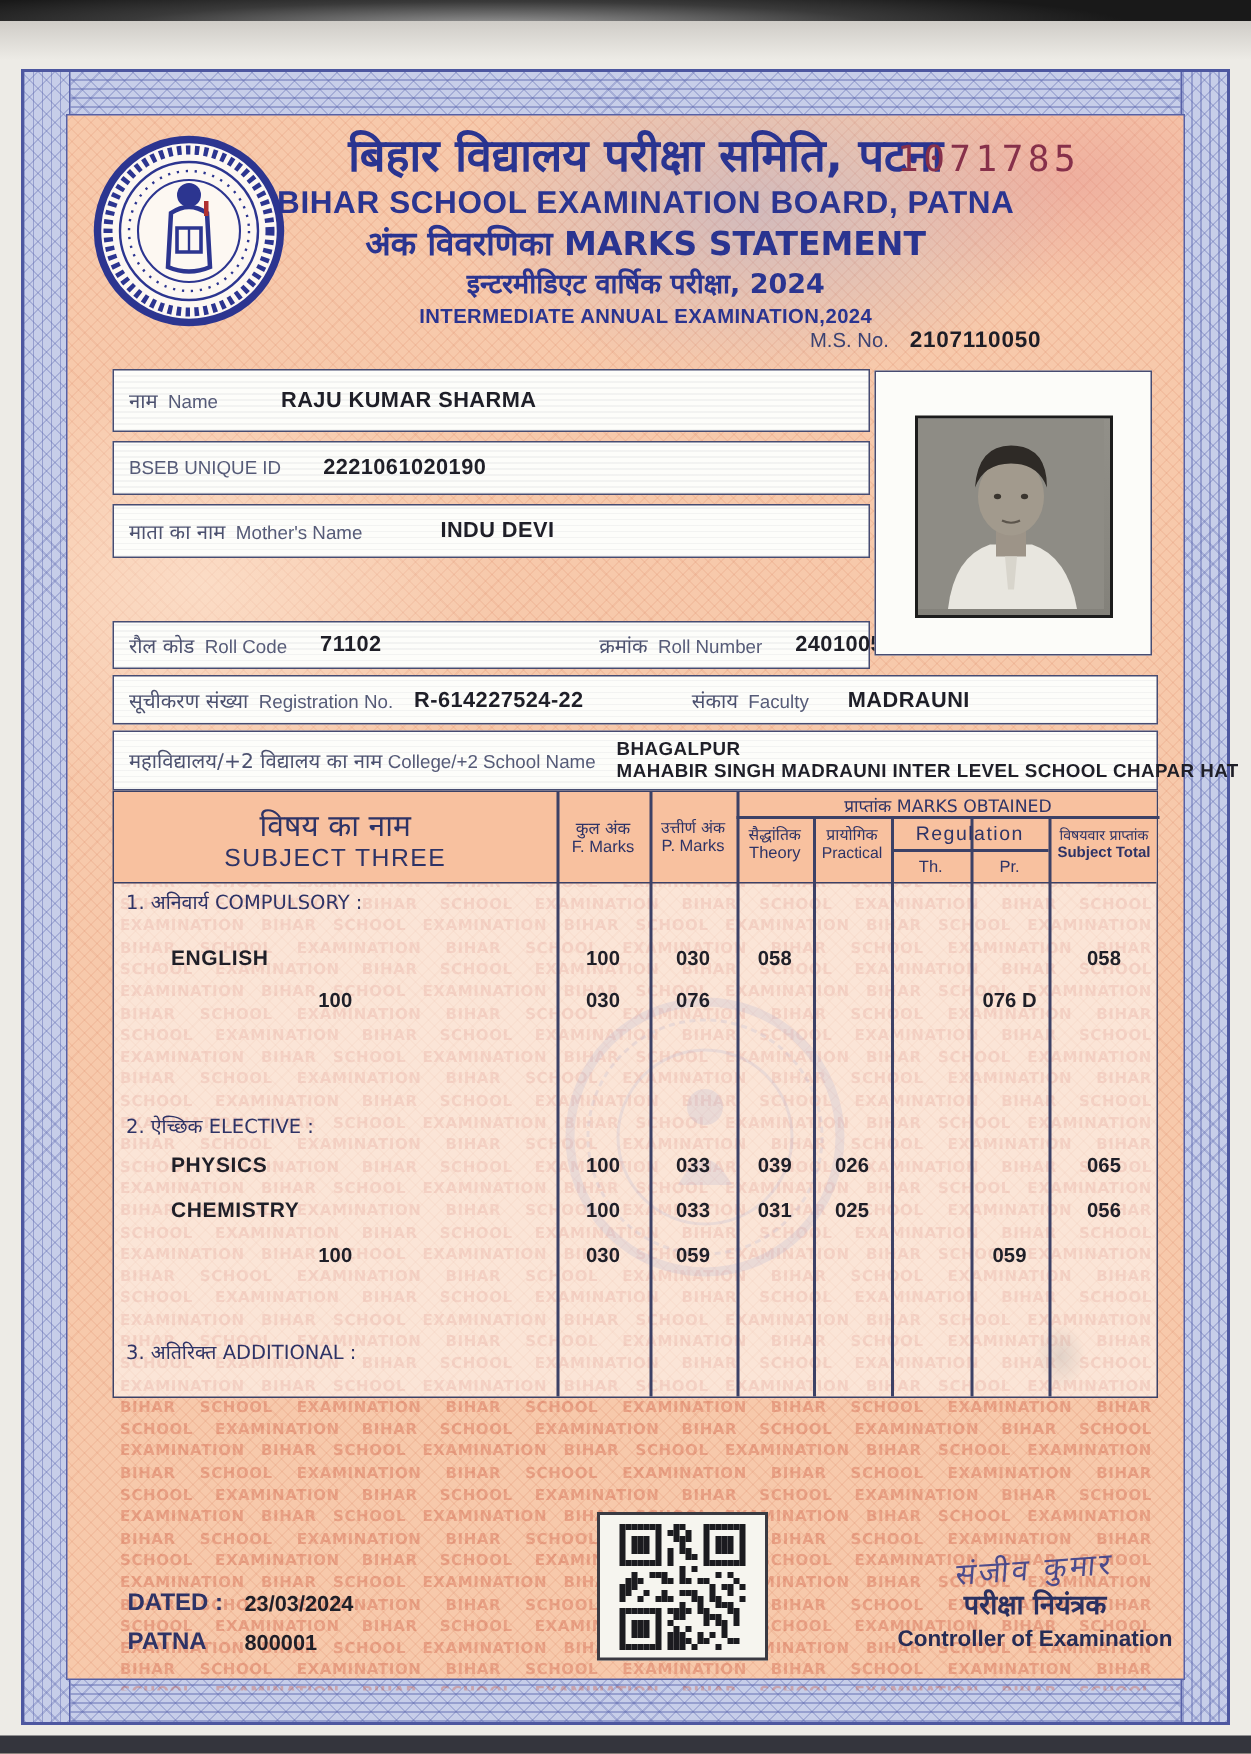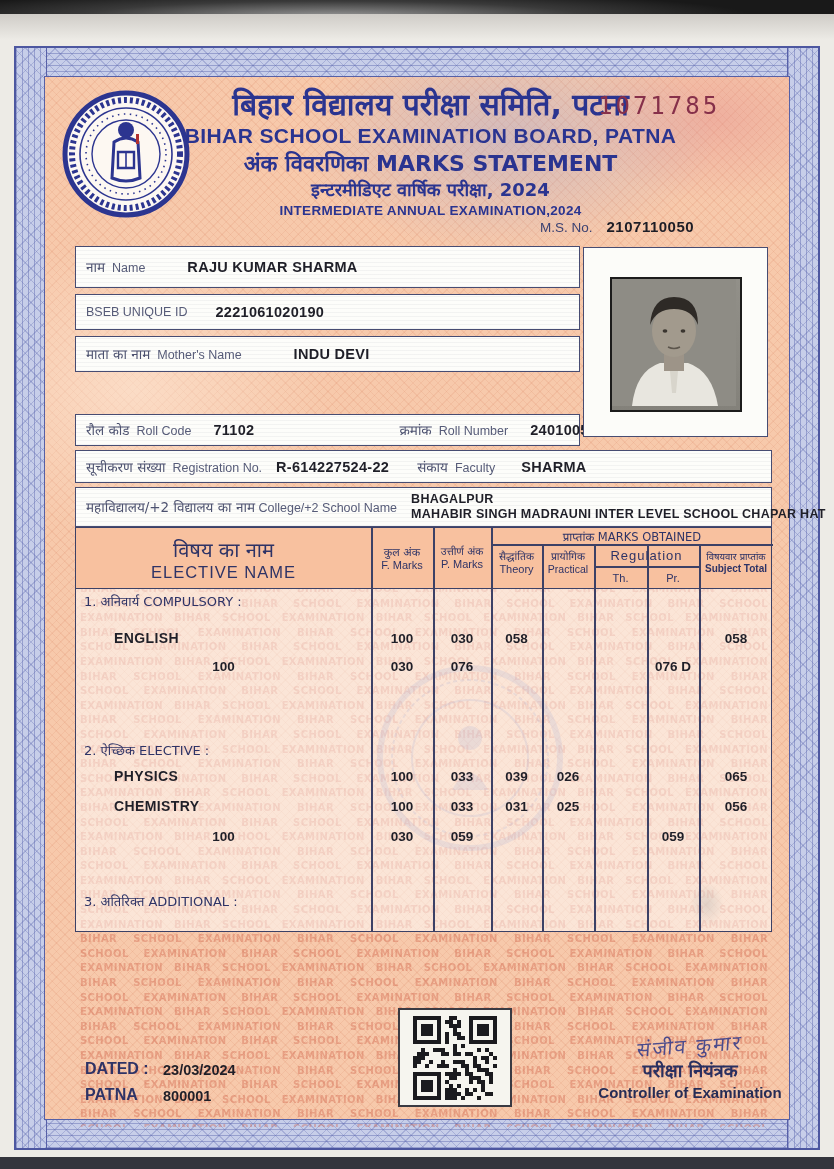--- a/index.html
+++ b/index.html
@@ -181,22 +181,22 @@
     </div>
     <div class="fbox" style="left:75px;top:414px;width:505px;height:32px;padding-left:10px">
       <span class="lab"><span class="hi">रौल कोड</span>&nbsp; <span>Roll Code</span></span>
       <span class="val" style="margin-left:22px">71102</span>
       <span class="lab" style="margin-left:145px"><span class="hi">क्रमांक</span>&nbsp; <span>Roll Number</span></span>
       <span class="val" style="margin-left:22px">24010050</span>
     </div>
     <div class="fbox" style="left:75px;top:450px;width:697px;height:33px;padding-left:10px">
       <span class="lab"><span class="hi">सूचीकरण संख्या</span>&nbsp; <span>Registration No.</span></span>
       <span class="val" style="margin-left:14px">R-614227524-22</span>
-      <span class="lab" style="margin-left:28px"><span class="hi">संकाय</span>&nbsp; <span>Faculty</span></span>
-      <span class="val" style="margin-left:26px">SHARMA</span>
+      <span class="lab" style="margin-left:72px"><span class="hi">संकाय</span>&nbsp; <span>Faculty</span></span>
+      <span class="val" style="margin-left:26px">MADRAUNI</span>
     </div>
     <div class="fbox" style="left:75px;top:487px;width:697px;height:40px;padding-left:10px">
       <span class="lab"><span class="hi">महाविद्यालय/+2 विद्यालय का नाम</span> <span>College/+2 School Name</span></span>
       <span style="margin-left:14px;line-height:15px">
         <span class="val" style="font-size:12.5px;display:block">BHAGALPUR</span>
         <span class="val" style="font-size:12.5px;display:block">MAHABIR SINGH MADRAUNI INTER LEVEL SCHOOL CHAPAR HAT</span>
       </span>
     </div>
 
     <div class="photo-box">
@@ -224,21 +224,21 @@
       <div class="vline" style="left:466px;top:16px"></div>
       <div class="vline" style="left:518px;top:16px"></div>
       <div class="vline" style="left:571px;top:16px"></div>
       <div class="vline" style="left:623px;top:16px"></div>
 
       <div class="hline" style="left:415px;top:16px;width:282px"></div>
       <div class="hline" style="left:518px;top:38px;width:105px"></div>
 
       <div class="hcell" style="left:0;top:8px;width:295px">
         <div class="hi" style="font-size:20px">विषय का नाम</div>
-        <div style="font-size:16.5px;letter-spacing:1px">ELECTIVE NAME</div>
+        <div style="font-size:16.5px;letter-spacing:1px">SUBJECT THREE</div>
       </div>
       <div class="hcell" style="left:295px;top:16px;width:62px">
         <div class="hi" style="font-size:11px">कुल अंक</div>
         <div style="font-size:11px">F. Marks</div>
       </div>
       <div class="hcell" style="left:357px;top:16px;width:58px">
         <div class="hi" style="font-size:10.5px">उत्तीर्ण अंक</div>
         <div style="font-size:11px">P. Marks</div>
       </div>
       <div class="hcell hi" style="left:415px;top:1px;width:282px;font-size:11.5px">प्राप्तांक MARKS OBTAINED</div>

